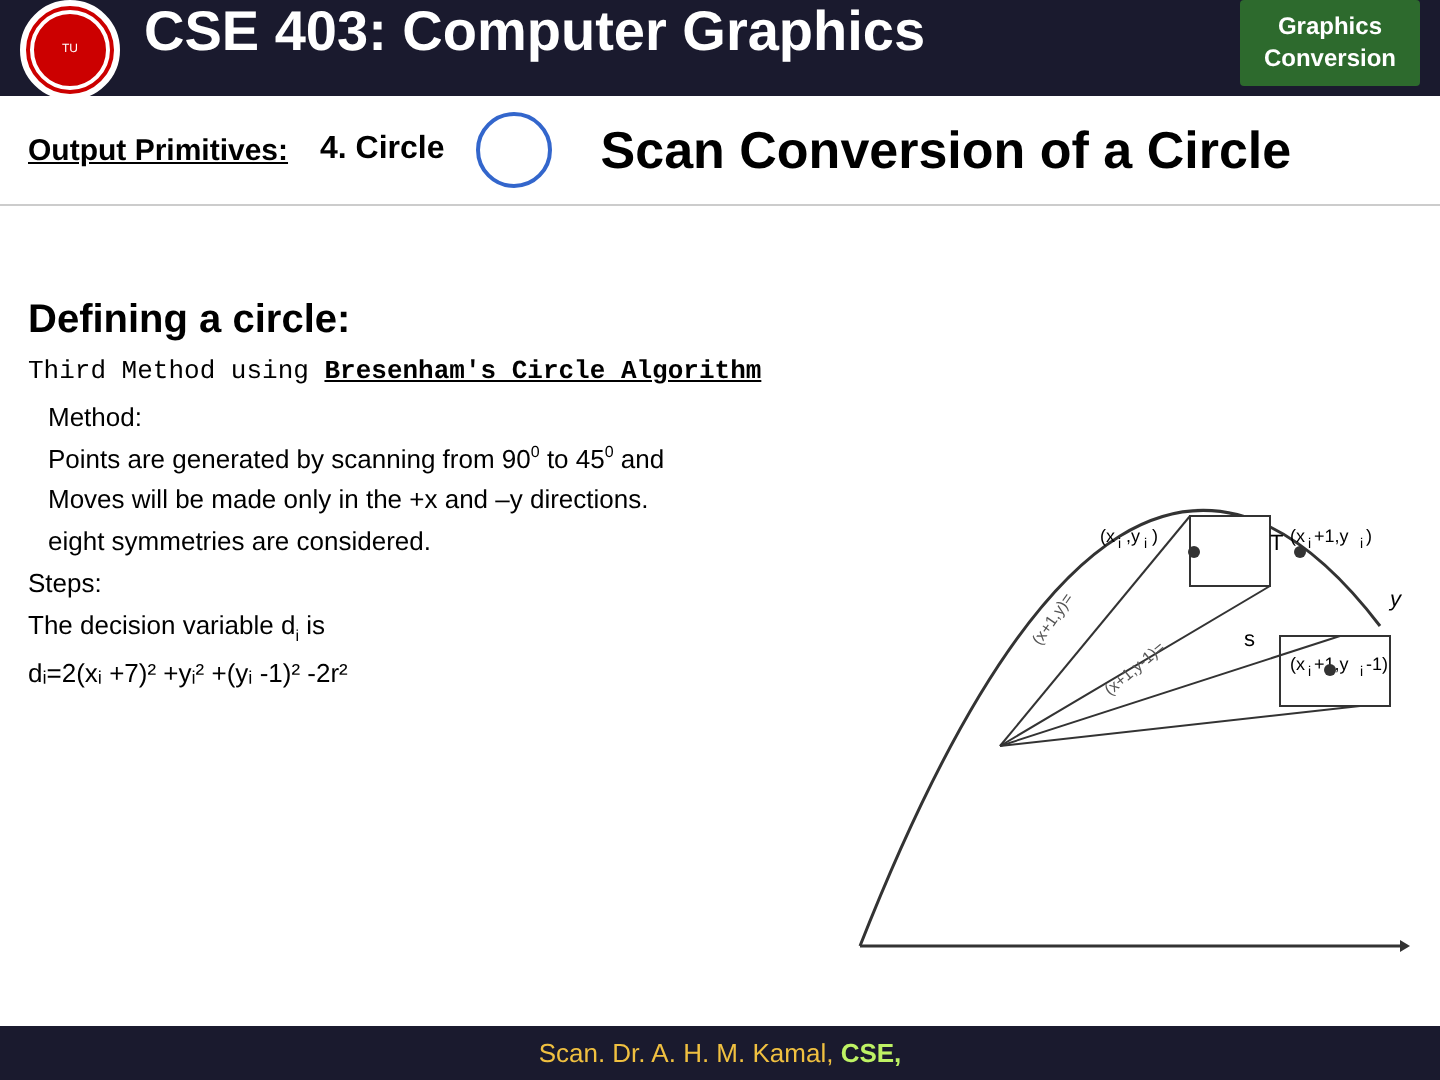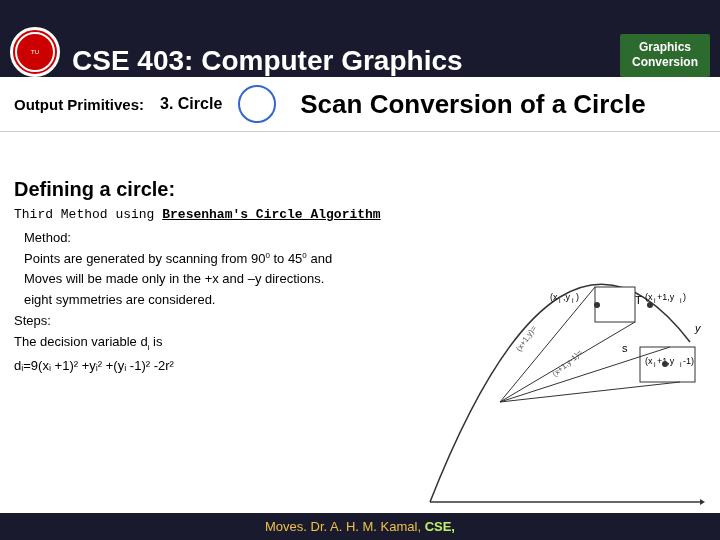--- a/index.html
+++ b/index.html
@@ -8,24 +8,24 @@
       height: 540px;
       font-family: Arial, sans-serif;
       background: #fff;
       overflow: hidden;
       position: relative;
     }
 
     
     .header {
       display: flex;
-      align-items: flex-end;
+      align-items: flex-start;
       background: #1a1a2e;
       color: white;
-      height: 77px;
+      height: 48px;
       padding: 0 10px;
       position: relative;
     }
 
     .logo-circle {
       width: 50px;
       height: 50px;
       border-radius: 50%;
       background: #c00;
       border: 3px solid #fff;
@@ -78,20 +78,21 @@
       align-items: center;
       padding: 8px 14px;
       border-bottom: 1px solid #ccc;
       background: #fff;
       gap: 16px;
     }
 
     .output-primitives-label {
       font-weight: bold;
       font-size: 15px;
+      text-decoration: underline;
       color: #000;
     }
 
     .circle-label {
       font-size: 16px;
       color: #000;
       font-weight: bold;
     }
 
     .circle-icon {
@@ -203,21 +204,21 @@
   </div>
   <span class="header-title">CSE 403: Computer Graphics</span>
   <div class="header-badge">
     <div>Graphics</div>
     <div>Conversion</div>
   </div>
 </div>
 
 <div class="sub-header">
   <span class="output-primitives-label">Output Primitives:</span>
-  <span class="circle-label">3. Circle</span>
+  <span class="circle-label">4. Circle</span>
   <span class="circle-icon"></span>
   <span class="scan-conversion-title">Scan Conversion of a Circle</span>
 </div>
 
 <div class="main-content">
   <div class="defining-title">Defining a circle:</div>
 
   <div class="content-text">
     <div class="third-method-line">
       <span>Third Method using </span><span class="bold">Bresenham's Circle Algorithm</span>
@@ -233,21 +234,21 @@
     </div>
     <div class="indent">
       <span>eight symmetries are considered.</span>
     </div>
     <div>
       <span>Steps:</span>
     </div>
     <div>
       <span>The decision variable d</span><sub>i</sub><span> is</span>
     </div>
-    <div class="formula">dᵢ=9(xᵢ +1)² +yᵢ² +(yᵢ -1)² -2r²</div>
+    <div class="formula">dᵢ=2(xᵢ +7)² +yᵢ² +(yᵢ -1)² -2r²</div>
   </div>
 
   <div class="diagram-area">
     <svg width="310" height="340" viewBox="0 0 310 340">
 
       <rect width="310" height="340" fill="white"></rect>
 
       <path d="M 30,310 Q 160,-20 290,150" stroke="#333" stroke-width="1.5" fill="none"></path>
 
       <rect x="195" y="95" width="40" height="35" fill="white" stroke="#333" stroke-width="1"></rect>
@@ -289,14 +290,14 @@
       <polygon points="300,307 305,310 300,313" fill="#333"></polygon>
 
       <circle cx="197" cy="113" r="3" fill="#333"></circle>
       <circle cx="250" cy="113" r="3" fill="#333"></circle>
       <circle cx="265" cy="172" r="3" fill="#333"></circle>
     </svg>
   </div>
 </div>
 
 <div class="footer">
-  <span style="color:#f0c040;">Moves. Dr. A. H. M. Kamal,</span><span class="white"> CSE,</span>
+  <span style="color:#f0c040;">Scan. Dr. A. H. M. Kamal,</span><span class="white"> CSE,</span>
 </div>
 
 </body></html>

